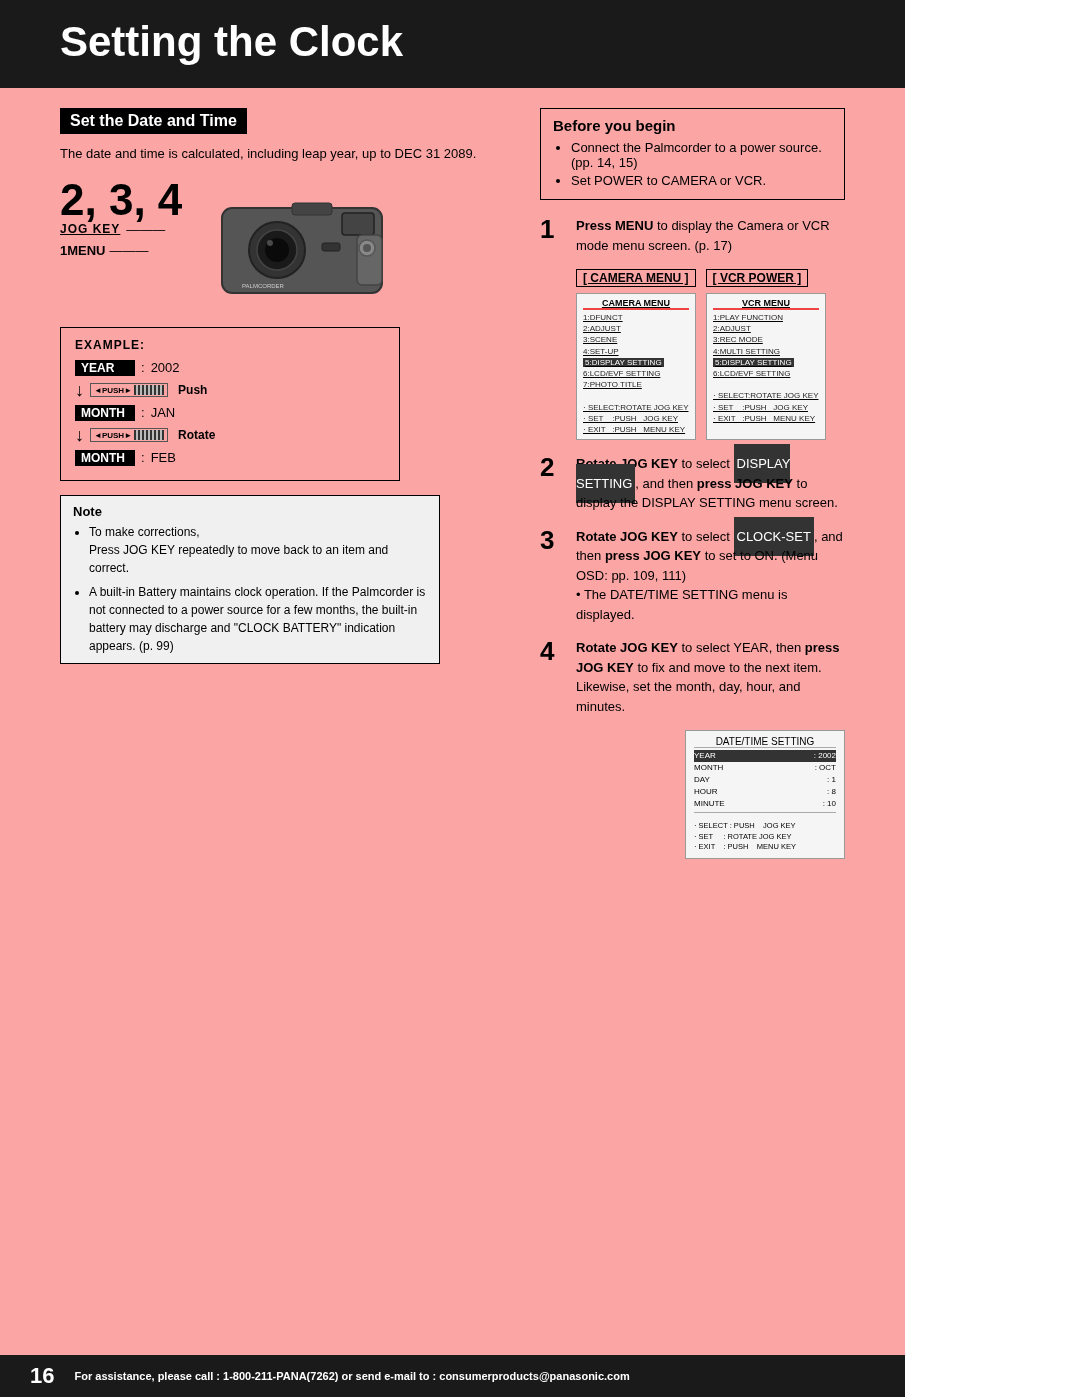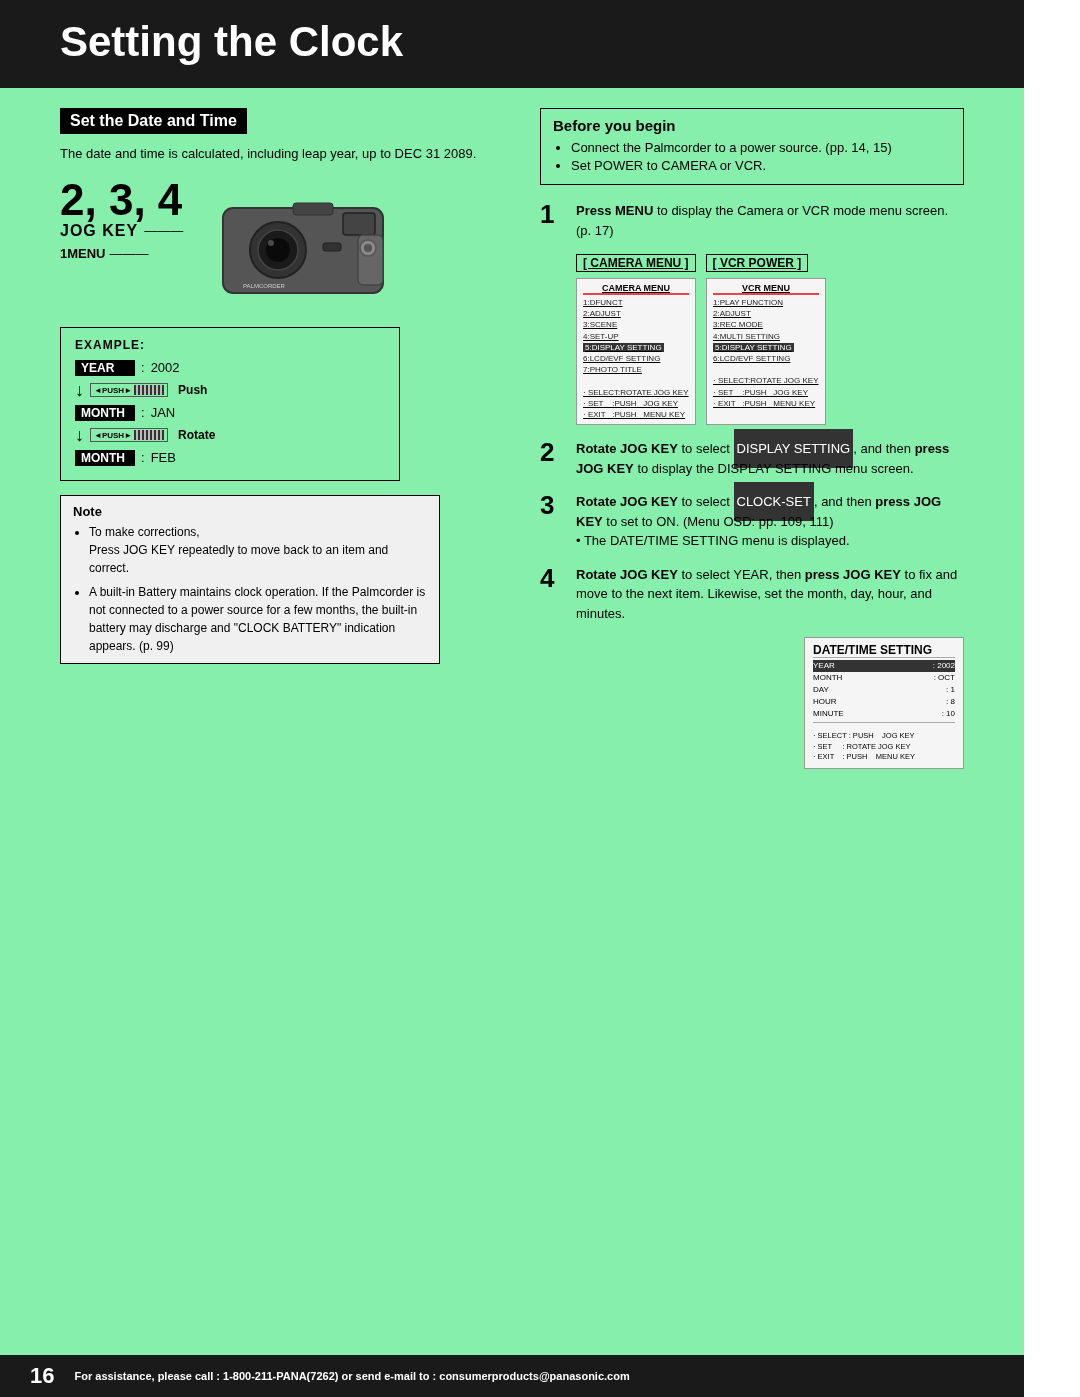--- a/index.html
+++ b/index.html
@@ -5,23 +5,23 @@
     * { margin: 0; padding: 0; box-sizing: border-box; }
     body {
       width: 1080px;
       min-height: 1397px;
       background: #ffffff;
       font-family: Arial, Helvetica, sans-serif;
       font-size: 14px;
       color: #000;
     }
     .page {
-      width: 1024px;
+      width: 905px;
       min-height: 1397px;
-      background: #86efac;
+      background: #fca5a5;
       position: relative;
       padding: 0;
     }
     
     .header-bar {
       background: #1a1a1a;
       width: 100%;
       padding: 18px 60px 22px 60px;
     }
     .header-bar h1 {
@@ -129,23 +129,24 @@
       font-size: 13px;
       line-height: 1.5;
       margin-bottom: 14px;
     }
     .big-number {
       font-size: 44px;
       font-weight: bold;
       line-height: 1;
     }
     .jog-label {
-      font-size: 16px;
+      font-size: 12px;
       font-weight: bold;
       letter-spacing: 1px;
+      text-decoration: underline;
     }
     .menu-label {
       font-size: 13px;
       font-weight: bold;
     }
     
     .camera-img-area {
       display: flex;
       align-items: flex-start;
       gap: 10px;
@@ -224,22 +225,23 @@
     
     .datetime-display {
       border: 1px solid #999;
       background: #f5f5f5;
       padding: 5px 8px;
       font-size: 8.5px;
       width: 160px;
       margin: 8px 0 8px auto;
     }
     .datetime-display-title {
-      font-weight: bold;
-      font-size: 12px;
+      font-weight: normal;
+      text-align: center;
+      font-size: 10px;
       margin-bottom: 2px;
       border-bottom: 1px solid #aaa;
     }
     .dt-row {
       display: flex;
       justify-content: space-between;
       font-size: 8px;
       line-height: 1.5;
     }
     .dt-row.selected {

